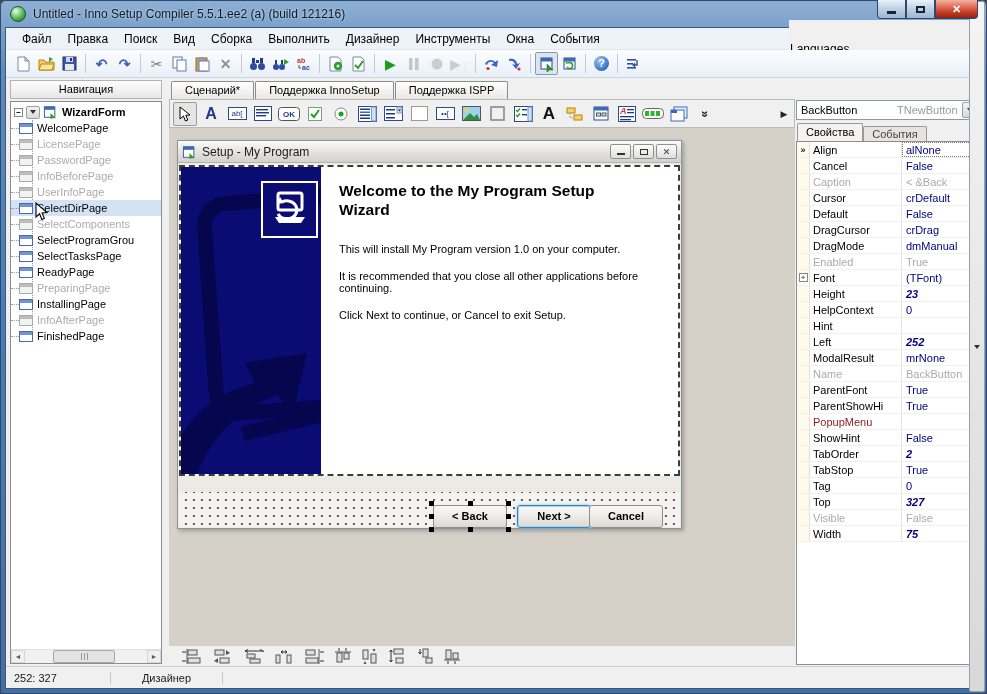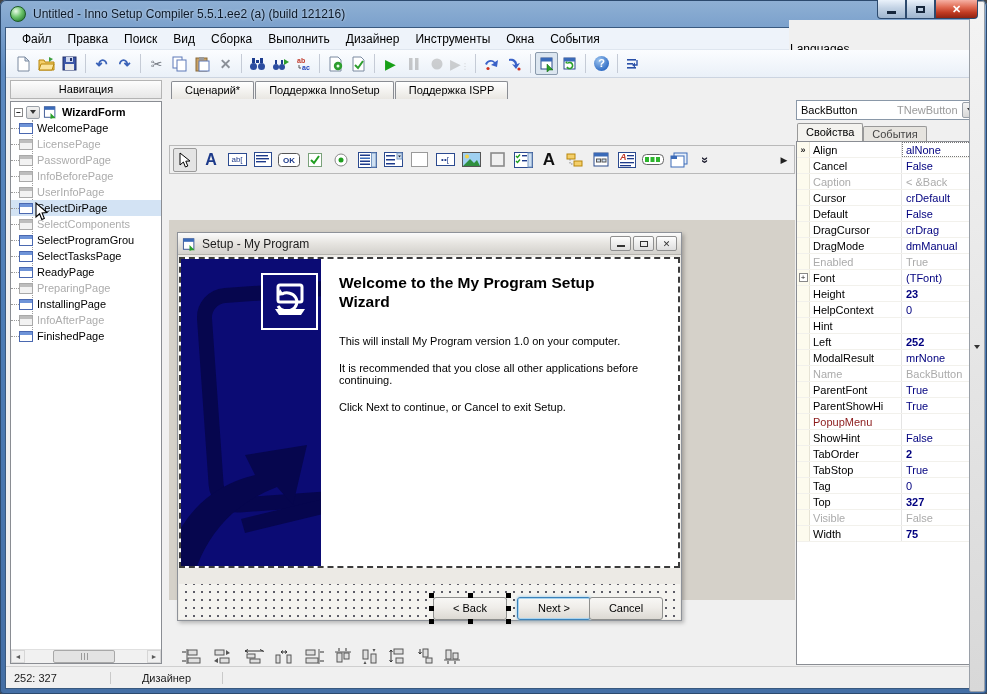--- a/index.html
+++ b/index.html
@@ -66,21 +66,21 @@
   .cursor-ovl { position:absolute; left:24px; top:100px; z-index:6; }
   .hscroll { position:absolute; left:0; right:0; bottom:0; height:14px; background:#f1f1f1;
              border-top:1px solid #e0e0e0; display:flex; }
   .sarrow { width:14px; height:13px; background:#f0f0f0; border:1px solid #d6d6d6; font-size:7px;
             color:#5a5a5a; text-align:center; line-height:12px; }
   .sarrow.r { margin-left:auto; }
   .thumb { width:62px; height:13px; margin-left:28px; background:#e3e3e3; border:1px solid #a8a8a8;
            border-radius:2px; display:flex; align-items:center; justify-content:center; gap:2px; }
   .thumb i { width:1px; height:7px; background:#9a9a9a; }
   
-  .center { flex:1; display:flex; flex-direction:column; margin-left:5px; min-width:0;gap:46px; }
+  .center { flex:1; display:flex; flex-direction:column; margin-left:5px; min-width:0; }
   .tabrow { height:21px; display:flex; align-items:flex-end; padding-left:2px; }
   .tab { border:1px solid #8a8d93; border-bottom:none; border-radius:2px 2px 0 0; font-size:11px;
          padding:0 13px; height:18px; line-height:17px; background:linear-gradient(#fff,#e9e7e2);
          margin-right:1px; }
   .tab.active { font-weight:bold; height:21px; line-height:20px; background:#f2f0ea; z-index:2; }
   .palette { height:29px; border:1px solid #b9b9b9; background:#f0f0f0; display:flex; align-items:center;
              padding:0 3px; gap:2px; position:relative; }
   .pi { width:24px; height:24px; display:flex; align-items:center; justify-content:center; }
   .pi.pressed { border:1px solid #9b9b9b; background:#e4e4e4; border-radius:2px; }
   .mini-ed { width:19px; height:13px; border:1px solid #2b4a8f; background:#fff; font-size:8px;
@@ -99,21 +99,21 @@
   .page { position:absolute; left:1px; right:1px; top:24px; height:311px; border:2px dashed #3c3c3c;
           display:flex; background:#fff; }
   .bitmap { width:140px; background:#0b0b74; position:relative; overflow:hidden; }
   .wicon { position:absolute; left:80px; top:14px; width:57px; height:57px; border:2px solid #fff;
            background:#0b0b74; display:flex; align-items:center; justify-content:center; }
   .pcontent { flex:1; padding:14px 8px 0 18px; font-size:11px; color:#000; }
   .pcontent h1 { font-size:15.5px; line-height:19px; max-width:300px; margin-bottom:24px; }
   .pcontent p { margin-bottom:15px; max-width:335px; }
   .strip { position:absolute; left:1px; right:1px; bottom:1px; height:35px; background-color:#f4f3ef;
            background-image:radial-gradient(#5c5c66 .8px, transparent 1.2px); background-size:8px 8px;
-           background-position:3px 4px; }
+           background-position:3px 4px;font-weight:bold; }
   .pvbtn { position:absolute; top:13px; width:74px; height:23px; font-size:11px; text-align:center;
            line-height:21px; border:1px solid #8e8f8d; border-radius:3px;
            background:linear-gradient(#f8f7f5,#efede9 45%,#dcd9d3); }
   .pvbtn.next { border-color:#3c82b8; box-shadow:0 0 0 1px #a9d4f0 inset, 0 0 3px #7fc0ea; }
   .hnd { position:absolute; width:5px; height:5px; background:#000; z-index:3; }
   .alignbar { height:20px; background:#f0f0f0; display:flex; align-items:center; gap:11px;
               padding-left:13px; }
   .ai { display:flex; align-items:center; }
   
   .right { width:186px; display:flex; flex-direction:column; padding:22px 1px 1px; background:#f0f0f0; }
@@ -132,21 +132,21 @@
   .pgrid { flex:1; border:1px solid #8a8d93; background:#fff; overflow:hidden; display:flex;
            flex-direction:column; }
   .prow { height:16px; display:flex; font-size:11px; border-bottom:1px solid #f2f1ec; flex:none; }
   .gut { width:13px; background:#fdfbee; border-right:1px solid #e6e3d5; display:flex; align-items:center;
          justify-content:center; font-size:9px; color:#222; }
   .pname { width:92px; padding-left:3px; border-right:1px solid #e4e4e4; display:flex; align-items:center;
            white-space:nowrap; overflow:hidden; }
   .pval { flex:1; padding-left:4px; color:#00007f; display:flex; align-items:center; white-space:nowrap;
           overflow:hidden; position:relative; }
   .prow.graied .pname, .prow.graied .pval { color:#ababab; }
-  .prow.boldv .pval { font-weight:bold; }
+  .prow.boldv .pval { font-weight:bold;font-style:italic; }
   .prow.maroon .pname { color:#8b1a1a; }
   .prow.selrow .pval { outline:1px dotted #777; outline-offset:-1px; }
   .pexp { width:9px; height:9px; border:1px solid #888; background:#fff; font-size:8px; line-height:7px;
           text-align:center; }
   
   .status { height:22px; background:#f0f0f0; border-top:1px solid #cfcfcf; display:flex;
             align-items:center; font-size:11px; color:#1a1a1a; }
   .seg { display:flex; align-items:center; border-right:1px solid #c9c9c9; }
   .grip { margin-left:auto; align-self:flex-end; font-size:10px; color:#a8a8a8; padding:0 3px 1px 0; }
 </style>

